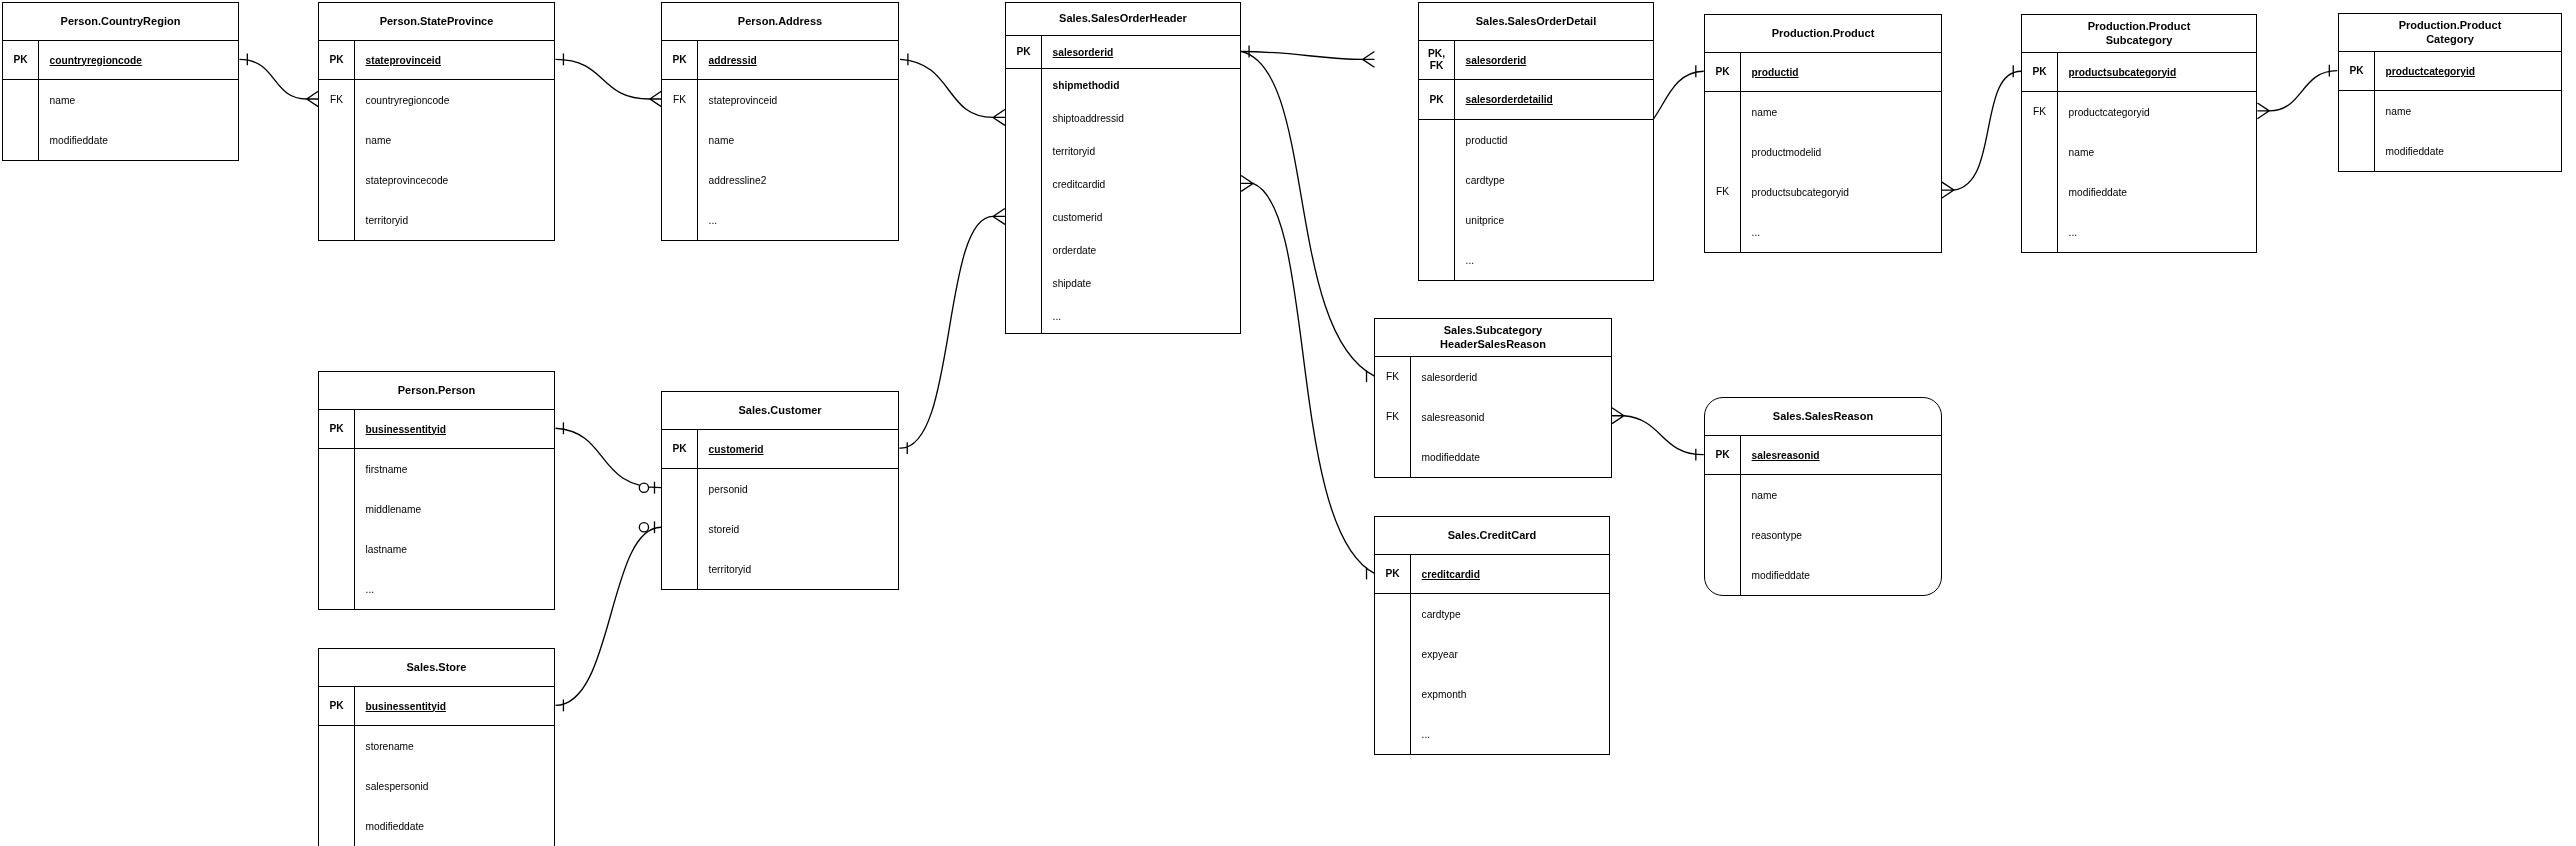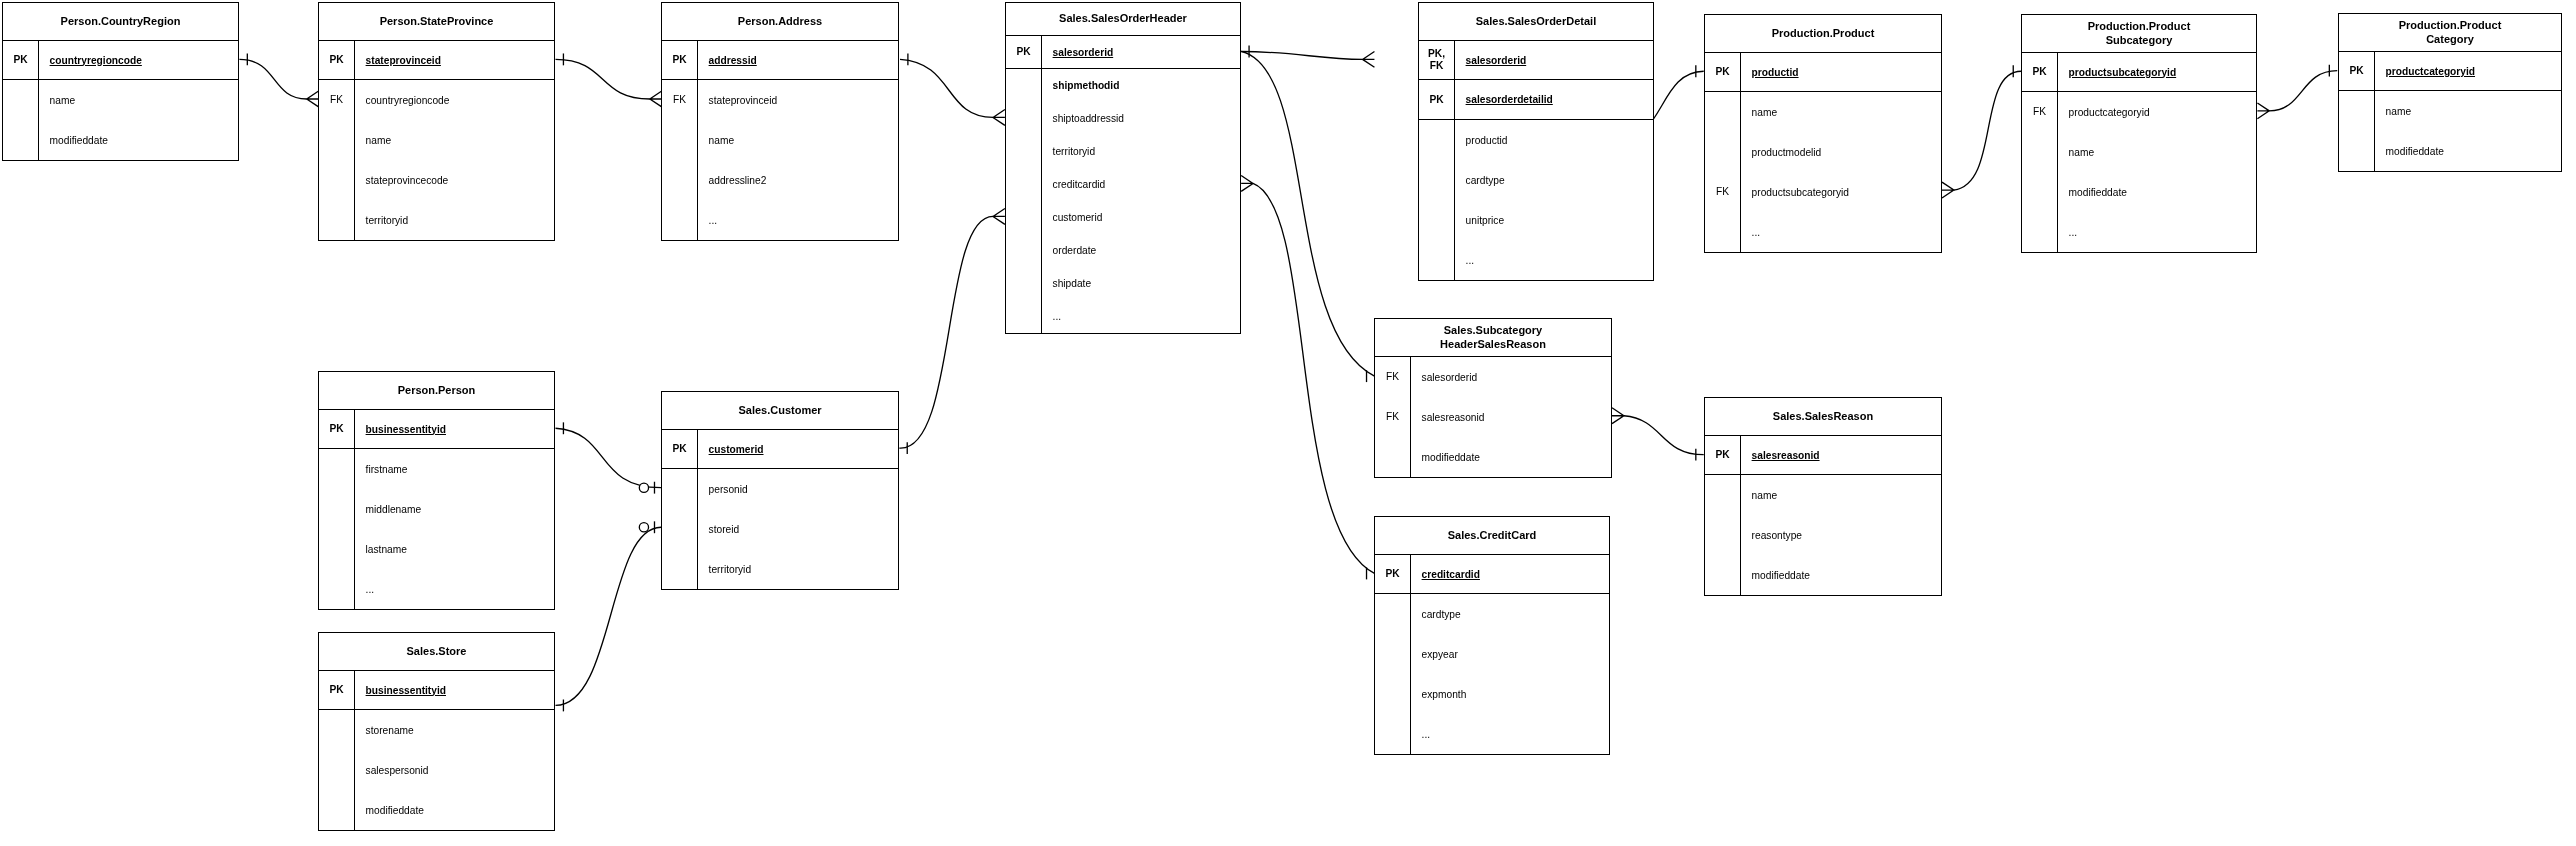--- a/index.html
+++ b/index.html
@@ -337,21 +337,21 @@
       </div>
       <div class="row" style="height: 40px;">
         <div class="key"></div>
         <div class="label">storeid</div>
       </div>
       <div class="row" style="height: 40px;">
         <div class="key"></div>
         <div class="label">territoryid</div>
       </div>
     </div>
-    <div class="table" style="left: 318px; top: 632px; width: 237px;">
+    <div class="table" style="left: 318px; top: 648px; width: 237px;">
       <div class="title" style="height: 38px;">
         <div>Sales.Store</div>
       </div>
       <div class="row sep" style="height: 39px;">
         <div class="key bold">PK</div>
         <div class="label pk">businessentityid</div>
       </div>
       <div class="row" style="height: 40px;">
         <div class="key"></div>
         <div class="label">storename</div>
@@ -376,21 +376,21 @@
       </div>
       <div class="row" style="height: 40px;">
         <div class="key">FK</div>
         <div class="label">salesreasonid</div>
       </div>
       <div class="row" style="height: 40px;">
         <div class="key"></div>
         <div class="label">modifieddate</div>
       </div>
     </div>
-    <div class="table" style="left: 1704px; top: 397px; width: 238px;">
+    <div class="table" style="left: 1704px; top: 397px; width: 238px; border-radius: 19px;">
       <div class="title" style="height: 38px;">
         <div>Sales.SalesReason</div>
       </div>
       <div class="row sep" style="height: 39px;">
         <div class="key bold">PK</div>
         <div class="label pk">salesreasonid</div>
       </div>
       <div class="row" style="height: 40px;">
         <div class="key"></div>
         <div class="label">name</div>

